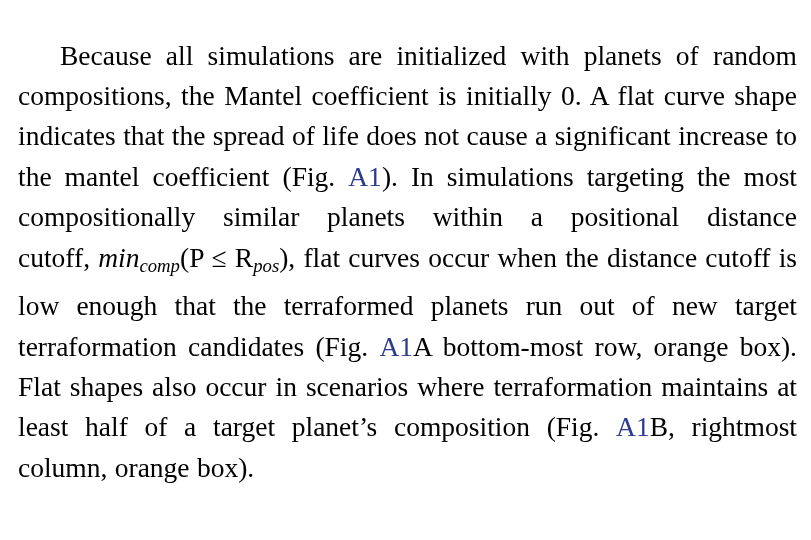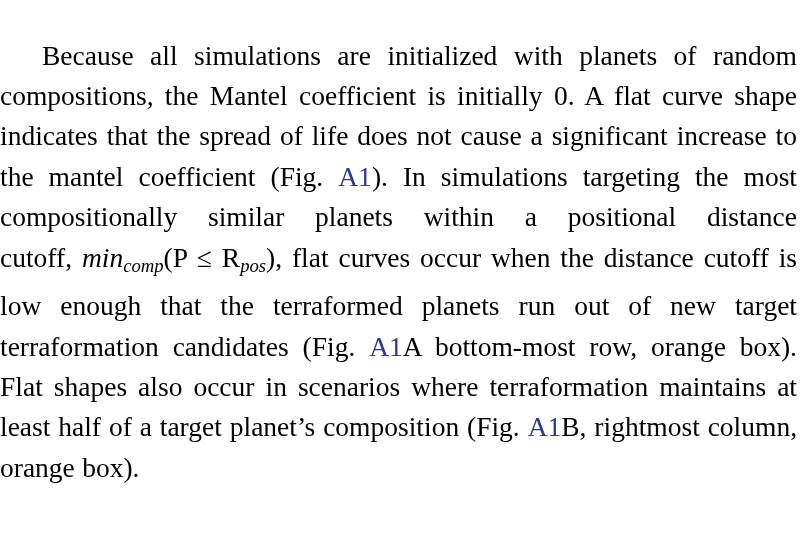--- a/index.html
+++ b/index.html
@@ -11,21 +11,21 @@
     width: 811px;
     height: 540px;
     overflow: hidden;
     font-family: "Liberation Serif", serif;
     color: #000000;
   }
   .page {
     width: 811px;
     height: 540px;
     box-sizing: border-box;
-    padding: 8px 14px 0 0;
+    padding: 8px 14px 0 18px;
     background: #ffffff;
   }
   .paragraph {
     font-family: "Liberation Serif", serif;
     font-size: 27.5px;
     line-height: 40.4px;
     text-align: justify;
     text-justify: inter-word;
     text-indent: 42px;
     color: #000000;

